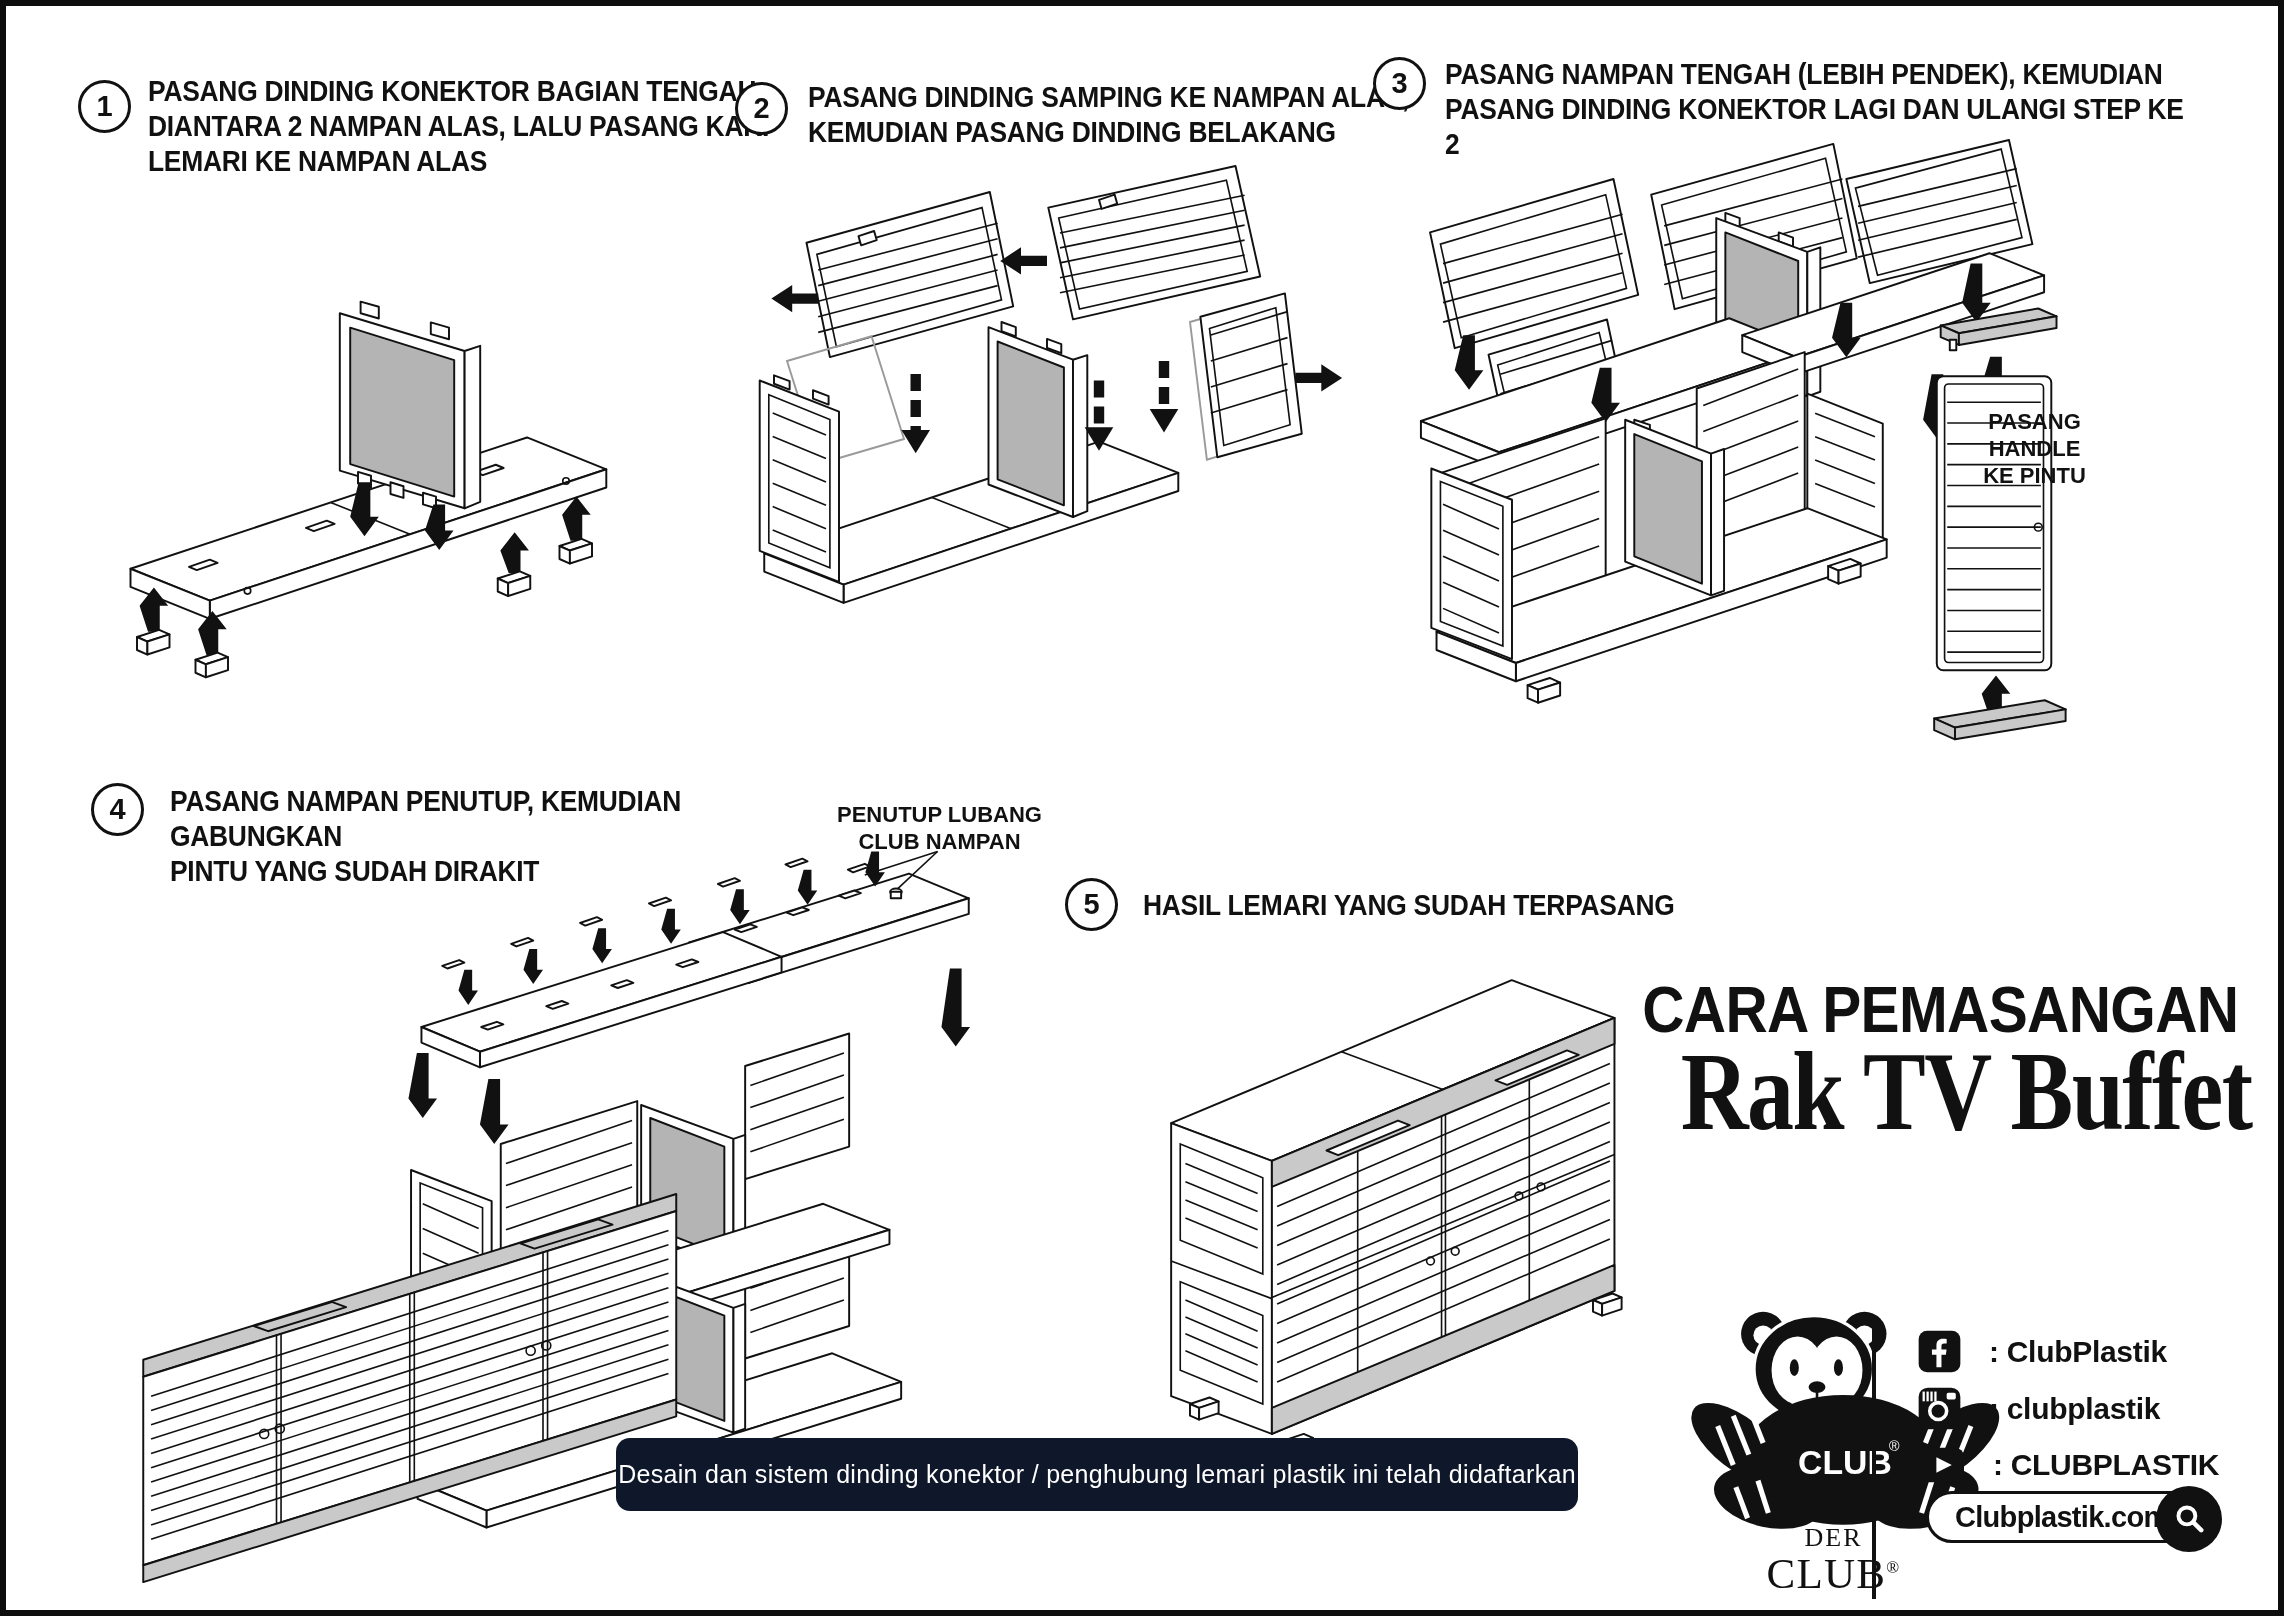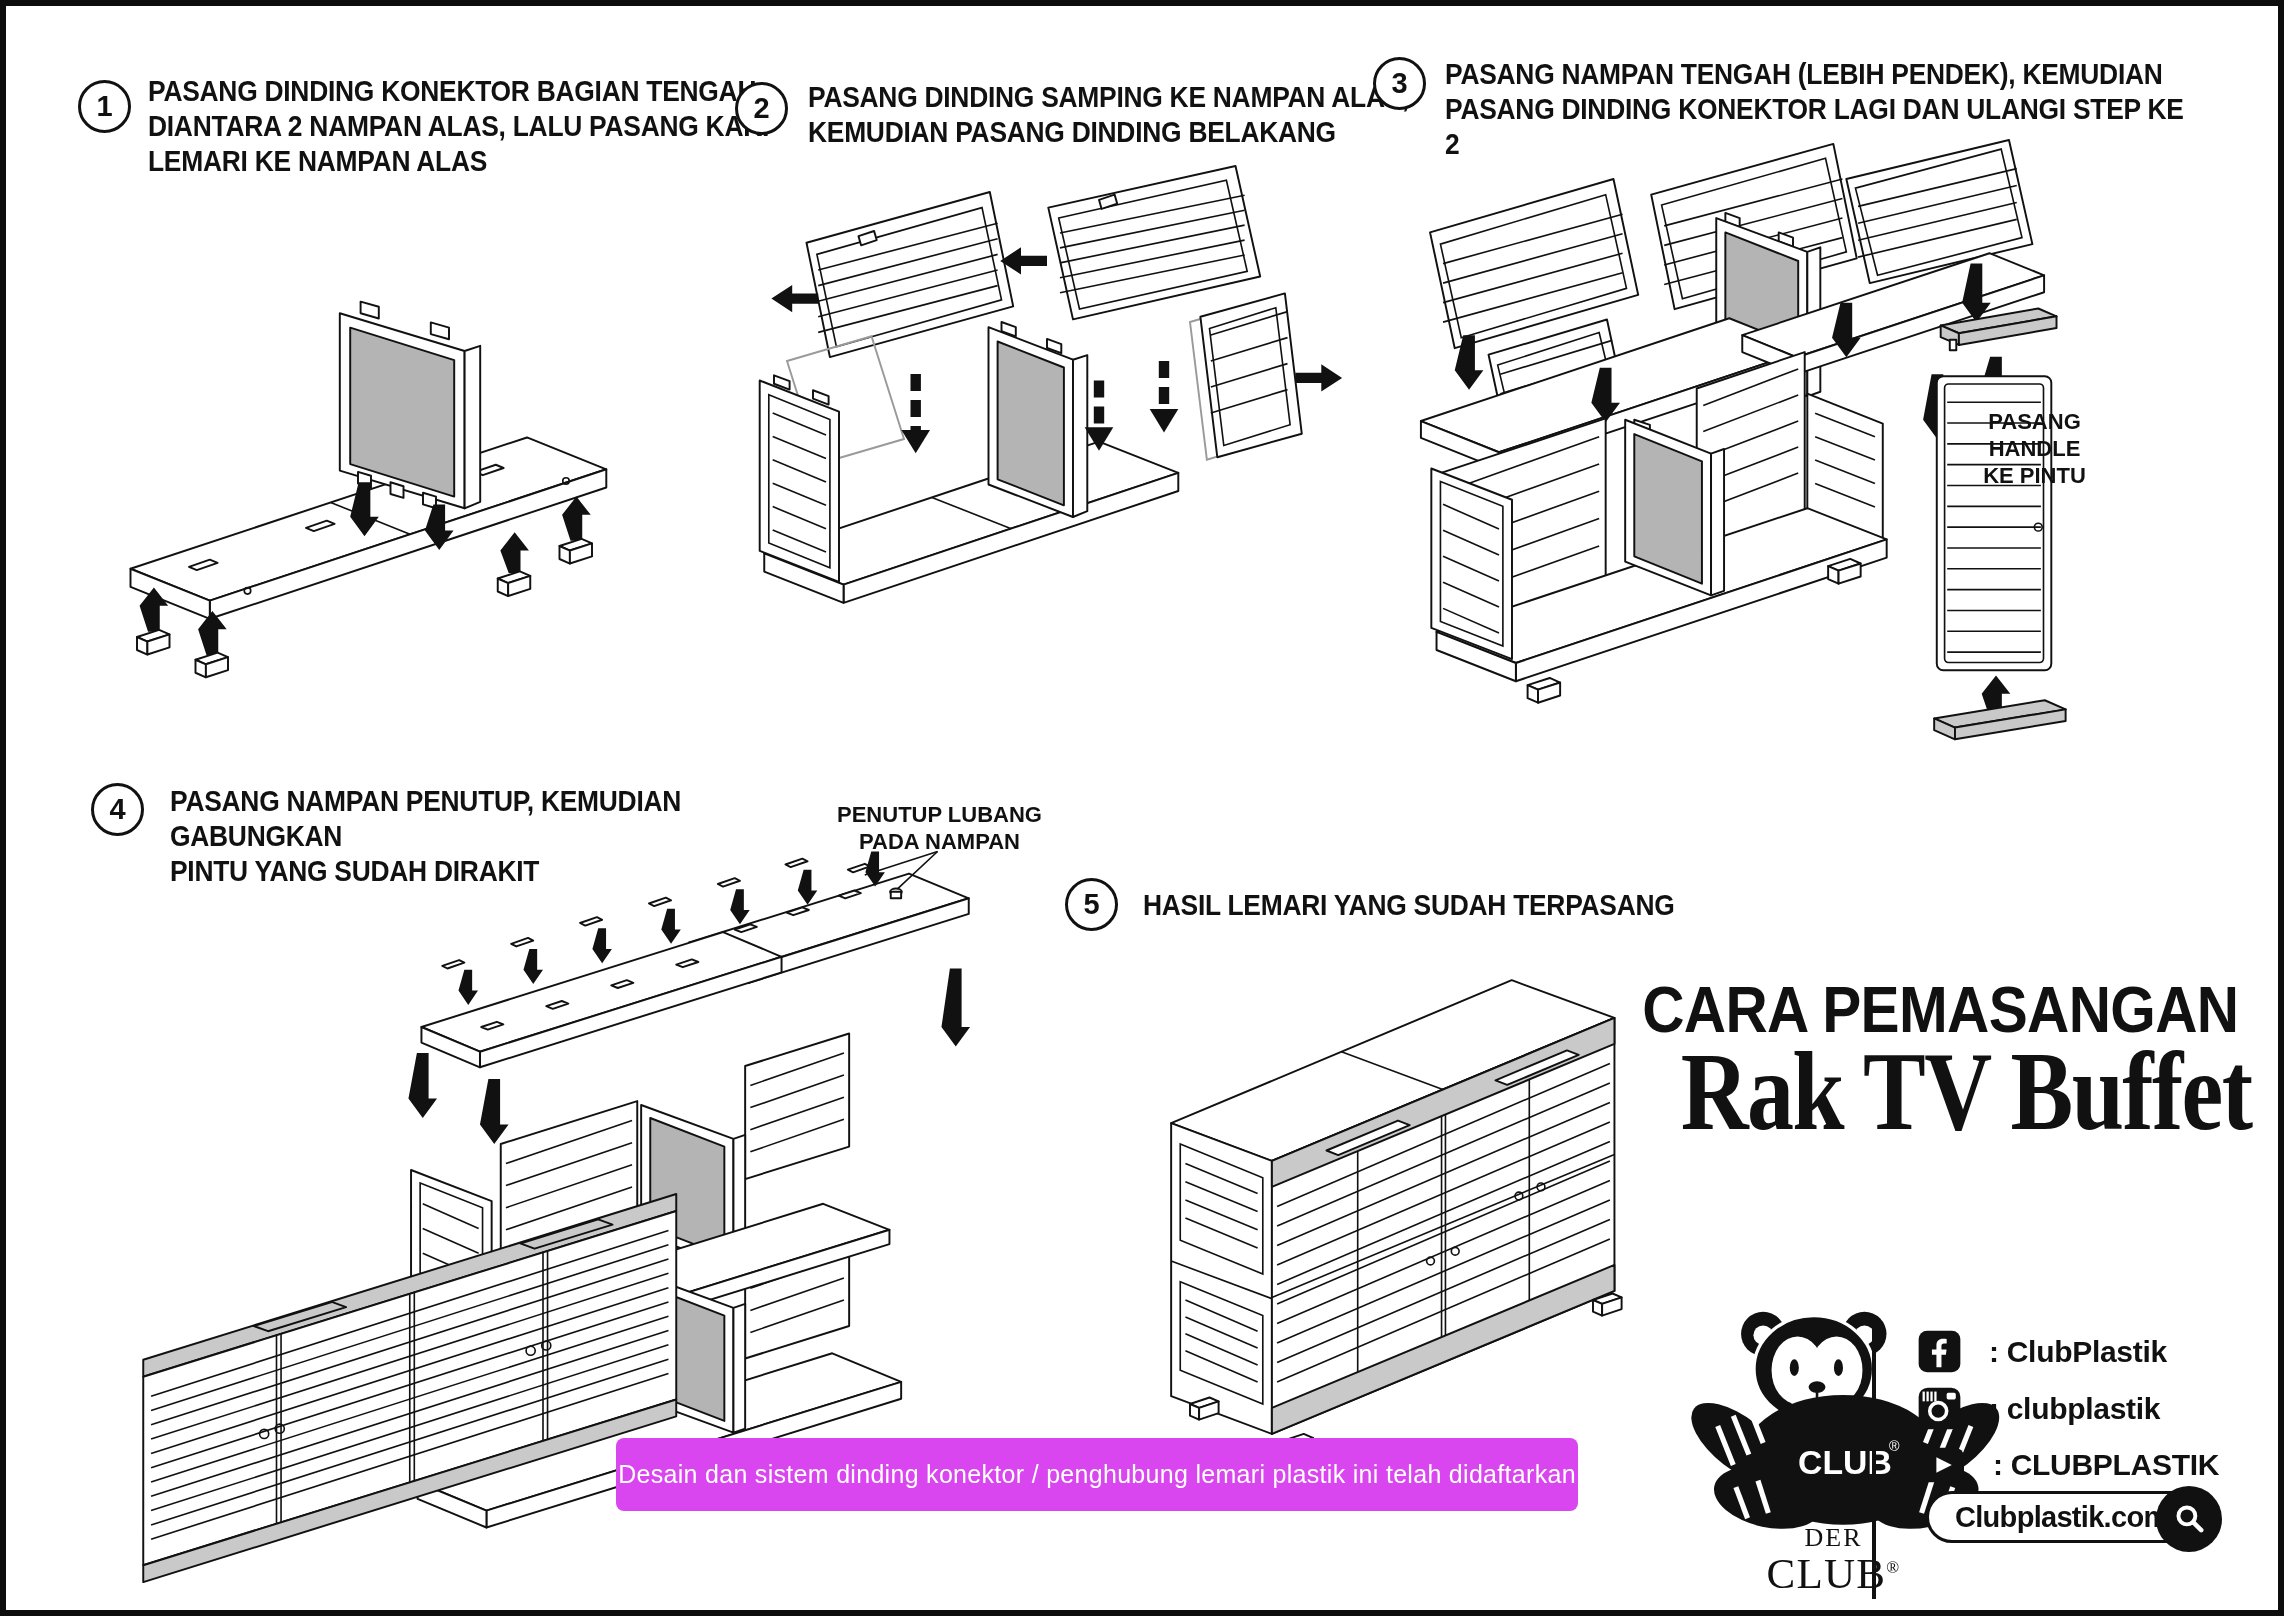--- a/index.html
+++ b/index.html
@@ -10,22 +10,22 @@
         display:flex;align-items:center;justify-content:center;
         font:700 29px/1 "Liberation Sans",sans-serif;background:#fff;z-index:5;}
   .step-text{position:absolute;font:700 30px/35px "Liberation Sans",sans-serif;letter-spacing:-0.3px;
         white-space:pre-line;transform:scaleX(.88);transform-origin:0 0;z-index:5;}
   .callout{position:absolute;font:700 22px/27px "Liberation Sans",sans-serif;text-align:center;
         white-space:pre-line;z-index:6;}
   .heading{position:absolute;right:46px;top:977px;font:700 65px/1 "Liberation Sans",sans-serif;
         letter-spacing:-0.7px;transform:scaleX(.9);transform-origin:100% 0;white-space:nowrap;}
   .product{position:absolute;right:33px;top:1035px;font:700 112px/1 "Liberation Serif",serif;
         letter-spacing:-2px;transform:scaleX(.84);transform-origin:100% 0;white-space:nowrap;}
-  .patent-box{position:absolute;left:616px;top:1438px;width:962px;height:73px;background:#d946ef;
-        border-radius:8px;color:#fff;display:flex;flex-direction:column;align-items:center;
+  .patent-box{position:absolute;left:616px;top:1438px;width:962px;height:73px;background:#0f172a;
+        border-radius:14px;color:#fff;display:flex;flex-direction:column;align-items:center;
         justify-content:center;z-index:6;}
   .patent-line{font:400 25px/32.5px "Liberation Sans",sans-serif;letter-spacing:0.3px;white-space:nowrap;}
   .warning{position:absolute;left:616px;top:1527px;width:962px;text-align:center;
         font:700 31px/1 "Liberation Sans",sans-serif;letter-spacing:-0.3px;}
   .derclub{position:absolute;left:1723px;top:1525px;width:221px;text-align:center;}
   .derclub .der{font:400 26px/1 "Liberation Serif",serif;letter-spacing:2px;text-align:center;}
   .derclub .club{font:400 43px/1.05 "Liberation Serif",serif;letter-spacing:1.3px;}
   .derclub sup{font-size:17px;}
   .divider{position:absolute;left:1872px;top:1326px;width:3.9px;height:273px;background:#111;}
   .social-row{position:absolute;left:1918px;display:flex;align-items:center;gap:28px;}
@@ -75,21 +75,21 @@
 PINTU YANG SUDAH DIRAKIT</div>
 
   <div class="step-circle" style="left:1065px;top:878px;">
       <span>5</span>
     </div>
   <div class="step-text" style="left:1143px;top:887px;width:715px;">HASIL LEMARI YANG SUDAH TERPASANG</div>
 
   <div class="callout" style="left:1940px;top:408px;width:189px;">PASANG HANDLE
 KE PINTU</div>
   <div class="callout" style="left:832px;top:801px;width:215px;">PENUTUP LUBANG
-PADA NAMPAN</div>
+CLUB NAMPAN</div>
 
   <svg style="left:111px;top:273px;" width="572" height="377" viewBox="0 0 880 580">
     <g>
       <polygon class="ln" points="30,455 640,253 762,302 152,504"></polygon>
       <polygon class="ln" points="152,504 762,302 762,330 152,532"></polygon>
       <polygon class="ln" points="30,455 152,504 152,532 30,483"></polygon>
       <line class="lv" x1="338" y1="353" x2="460" y2="402"></line>
       <polygon class="ln" points="120,452 152,441 164,446 132,457"></polygon>
       <polygon class="ln" points="300,392 332,381 344,386 312,397"></polygon>
       <polygon class="ln" points="560,306 592,295 604,300 572,311"></polygon>

